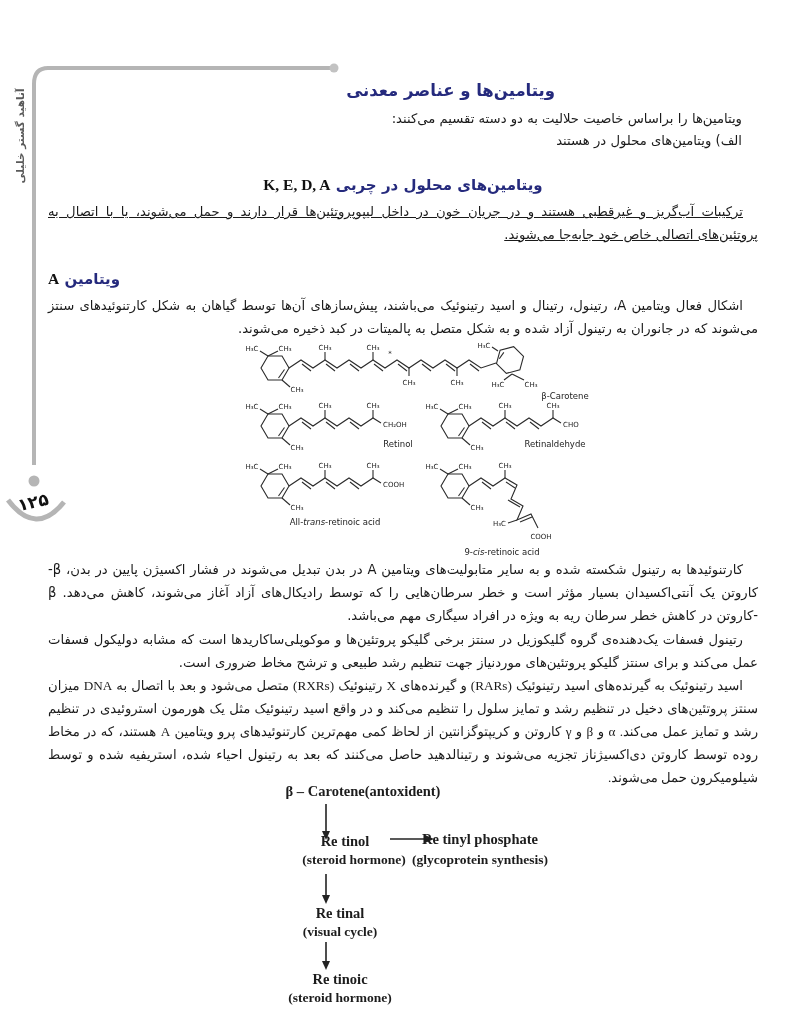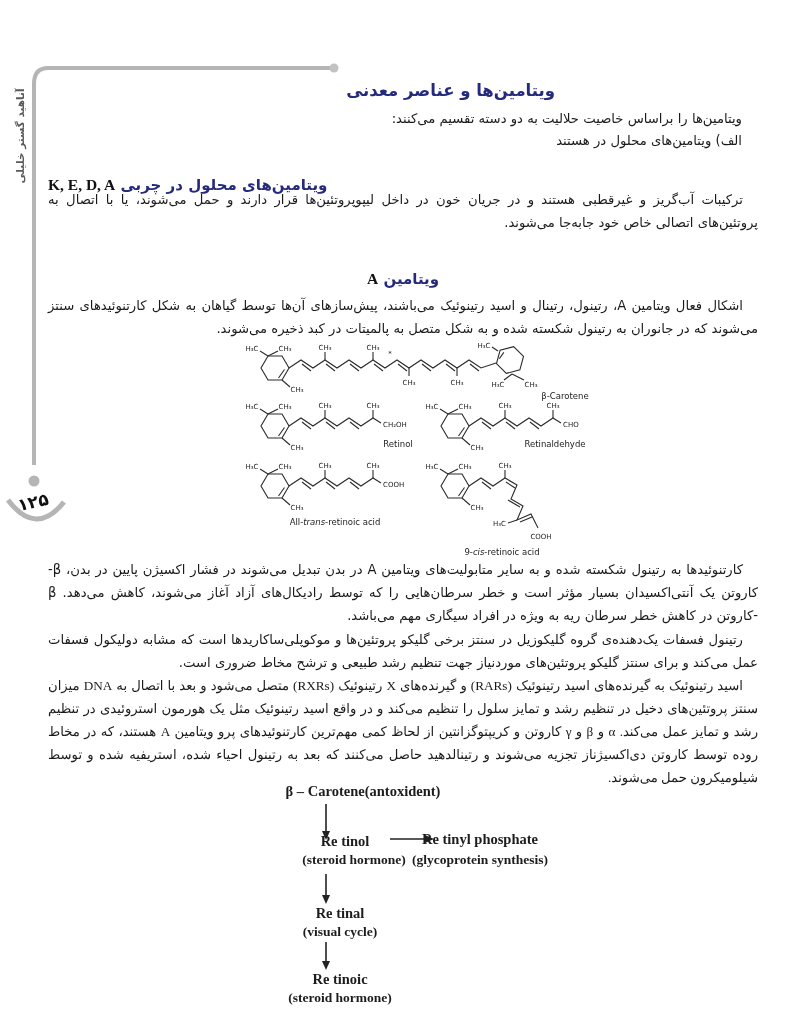--- a/index.html
+++ b/index.html
@@ -12,24 +12,24 @@
   .rail-svg{left:0;top:40px;}
   .watermark{left:14px;top:196px;width:120px;height:20px;transform:rotate(-90deg);transform-origin:0 0;
              direction:rtl;font-size:10.5px;font-weight:bold;color:#5a5a5a;text-align:center;letter-spacing:.5px;white-space:nowrap;}
   .page-number{left:8px;top:492px;width:50px;text-align:center;transform:rotate(-13deg);
                font-size:17px;font-weight:bold;color:#111;}
   
   .content{left:48px;top:0;width:710px;height:1012px;direction:rtl;}
   .content>div{position:absolute;right:0;left:0;}
   .fa-p{font-size:13.2px;line-height:23px;text-align:justify;text-indent:15px;}
   .intro{top:108px;font-size:13.2px;line-height:21.5px;padding-right:16px;}
-  .h1{top:176px;font-size:15px;font-weight:bold;color:#252a7d;text-align:left;}
+  .h1{top:176px;font-size:15px;font-weight:bold;color:#252a7d;text-align:center;}
   .h1 .latin, .h2 .latin{font-family:"Liberation Serif",serif;color:#111;font-size:15.5px;}
-  .p1{top:188px;} .p2{top:248px;}
-  .h2{top:270px;font-size:15px;font-weight:bold;color:#252a7d;text-align:center;}
+  .p1{top:200px;text-decoration:underline;} .p2{top:248px;}
+  .h2{top:270px;font-size:15px;font-weight:bold;color:#252a7d;text-align:left;}
   .p3{top:294px;}
   .pA{top:558px;} .pB{top:628px;} .pC{top:674px;font-family:Liberation Serif, serif;}
   
   .chem-svg{left:240px;top:342px;}
   .flow-svg{left:240px;top:784px;}
   svg text{font-family:"DejaVu Sans",sans-serif;fill:#222;}
   svg .chem-lb{font-size:7px;}
   svg .name-lb{font-size:8.5px;}
   svg .flow-t{font-family:"Liberation Serif",serif;font-size:14.5px;font-weight:bold;fill:#1c1c1c;}
   svg .flow-s{font-family:"Liberation Serif",serif;font-size:13.5px;font-weight:bold;fill:#1c1c1c;}
@@ -62,21 +62,21 @@
   <div class="h1">
     <span>ویتامین‌های محلول در چربی</span>
     <span class="latin">K, E, D, A</span>
   </div>
   <div class="fa-p p1">ترکیبات آب‌گریز و غیرقطبی هستند و در جریان خون در داخل لیپوپروتئین‌ها قرار دارند و حمل می‌شوند، یا با اتصال به پروتئین‌های اتصالی خاص خود جابه‌جا می‌شوند.</div>
 
   <div class="h2">
     <span>ویتامین</span>
     <span class="latin">A</span>
   </div>
-  <div class="fa-p p3">اشکال فعال ویتامین A، رتینول، رتینال و اسید رتینوئیک می‌باشند، پیش‌سازهای آن‌ها توسط گیاهان به شکل کارتنوئیدهای سنتز می‌شوند که در جانوران به رتینول شکسته شده و به شکل متصل به پالمیتات در کبد ذخیره می‌شوند.</div>
+  <div class="fa-p p3">اشکال فعال ویتامین A، رتینول، رتینال و اسید رتینوئیک می‌باشند، پیش‌سازهای آن‌ها توسط گیاهان به شکل کارتنوئیدهای سنتز می‌شوند که در جانوران به رتینول آزاد شده و به شکل متصل به پالمیتات در کبد ذخیره می‌شوند.</div>
   <div class="fa-p pB">رتینول فسفات یک‌دهنده‌ی گروه گلیکوزیل در سنتز برخی گلیکو پروتئین‌ها و موکوپلی‌ساکاریدها است که مشابه دولیکول فسفات عمل می‌کند و برای سنتز گلیکو پروتئین‌های موردنیاز جهت تنظیم رشد طبیعی و ترشح مخاط ضروری است.</div>
   <div class="fa-p pA">کارتنوئیدها به رتینول شکسته شده و به سایر متابولیت‌های ویتامین A در بدن تبدیل می‌شوند در فشار اکسیژن پایین در بدن، β- کاروتن یک آنتی‌اکسیدان بسیار مؤثر است و خطر سرطان‌هایی را که توسط رادیکال‌های آزاد آغاز می‌شوند، کاهش می‌دهد. β -کاروتن در کاهش خطر سرطان ریه به ویژه در افراد سیگاری مهم می‌باشد.</div>
   <div class="fa-p pC">اسید رتینوئیک به گیرنده‌های اسید رتینوئیک (RARs) و گیرنده‌های X رتینوئیک (RXRs) متصل می‌شود و بعد با اتصال به DNA میزان سنتز پروتئین‌های دخیل در تنظیم رشد و تمایز سلول را تنظیم می‌کند و در واقع اسید رتینوئیک مثل یک هورمون استروئیدی در تنظیم رشد و تمایز عمل می‌کند. α و β و γ کاروتن و کریپتوگزانتین از لحاظ کمی مهم‌ترین کارتنوئیدهای پرو ویتامین A هستند، که در مخاط روده توسط کاروتن دی‌اکسیژناز تجزیه می‌شوند و رتینالدهید حاصل می‌کنند که بعد به رتینول احیاء شده، استریفیه شده و توسط شیلومیکرون حمل می‌شوند.</div>
 </div>
 
 <svg class="abs chem-svg" width="480" height="228" viewBox="0 0 480 228">
 
   <g>
     <polygon class="bond" points="49,26 42,14 28,14 21,26 28,38 42,38"></polygon>
     <line class="bond" x1="44.5" y1="27.5" x2="38.5" y2="36"></line>

